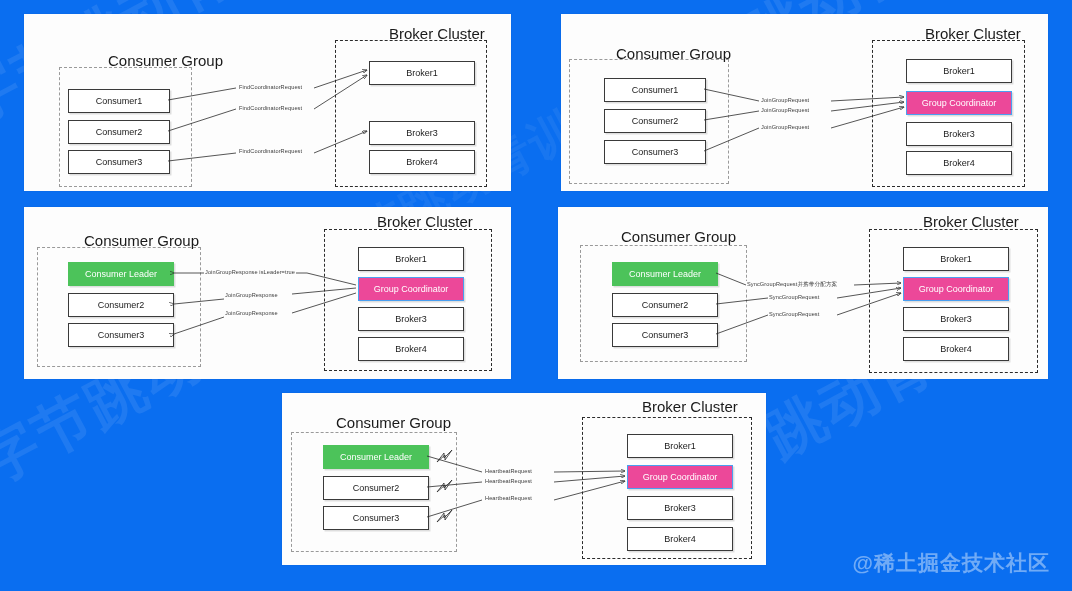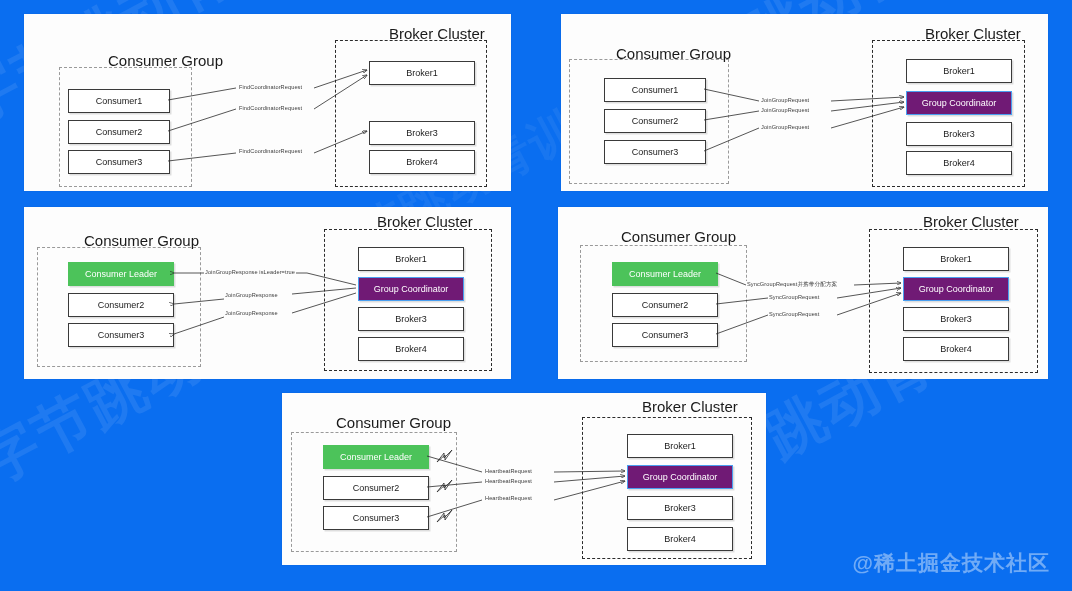--- a/index.html
+++ b/index.html
@@ -56,21 +56,21 @@
     display:flex;align-items:center;justify-content:center;
     font-size:9px;color:#1a1a1a;
     box-shadow:1.5px 1.5px 0 rgba(0,0,0,.12);
     white-space:nowrap;
   }
   .node.green{
     background:#4cc35a;border-color:#4cc35a;color:#ffffff;
     box-shadow:1.5px 1.5px 0 rgba(0,0,0,.12);
   }
   .node.blue{
-    background:#701a75;border-color:#4a9ff0;color:#ffffff;
+    background:#ec4899;border-color:#4a9ff0;color:#ffffff;
     box-shadow:1.5px 1.5px 0 rgba(0,0,0,.12);
   }
 
   .edge-label{
     position:absolute;font-size:5.6px;color:#3c3c3c;white-space:nowrap;
     letter-spacing:.1px;z-index:4;background:#fdfdfd;padding:0 1px;
   }
   svg.wires{position:absolute;inset:0;width:100%;height:100%;overflow:visible;z-index:3;}
   svg.wires line,svg.wires path{stroke:#2b2b2b;stroke-width:.8;fill:none;}
   .bolt{fill:#d32020;stroke:#a51414;stroke-width:.5;}

